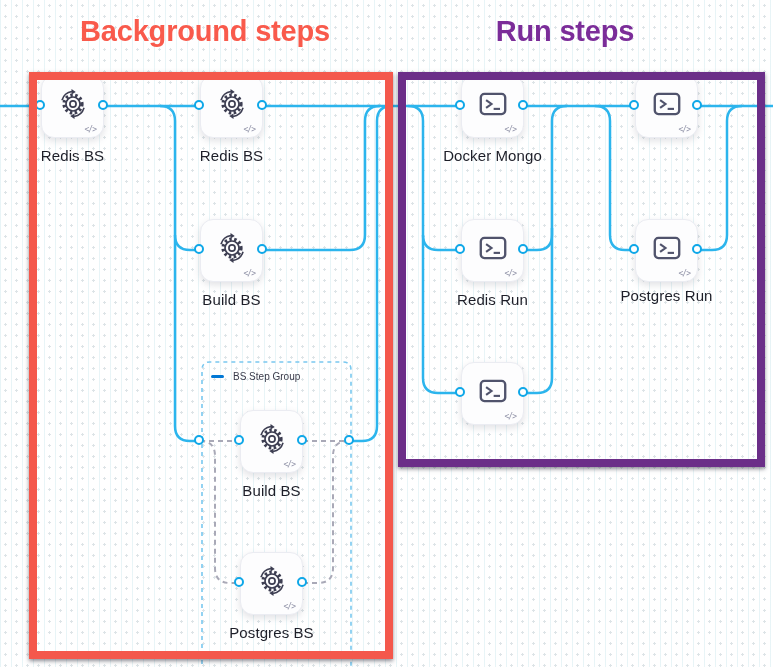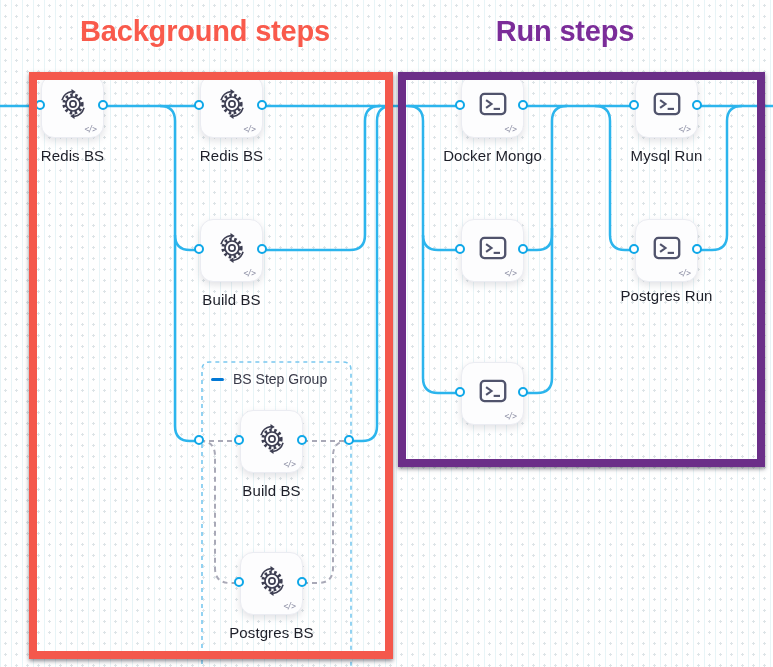--- a/index.html
+++ b/index.html
@@ -37,21 +37,21 @@
   .title-bg{left:70px;color:#f95a4c;}
   .title-run{left:430px;color:#7b2d99;}
   .port{
     position:absolute;width:6px;height:6px;border:2.8px solid #0ea7e8;background:#ffffff;
     border-radius:50%;z-index:3;cursor:crosshair;
   }
   .group-label{
     position:absolute;left:211px;top:371px;z-index:2;display:flex;align-items:center;gap:9px;
   }
   .collapse-minus{display:inline-block;width:13px;height:3px;border-radius:2px;background:#0278d5;cursor:pointer;}
-  .group-label-text{font-size:14px;color:#3a3b4a;}
+  .group-label-text{font-size:10px;color:#3a3b4a;}
 </style>
 </head>
 <body>
 
 <div class="canvas">
 
   <svg class="edges" width="773" height="667" viewBox="0 0 773 667">
     <g fill="none" stroke="#2cb5ed" stroke-width="2.5">
       <path d="M 0 106 H 773"></path>
       <path d="M 160 106 Q 175 106 175 121 V 426 Q 175 441 190 441 H 200"></path>
@@ -174,32 +174,32 @@
   <div class="node" style="left:635px;top:75px">
     <span class="node-icon">
       <svg width="34" height="34" viewBox="0 0 32 32" fill="none" stroke="#50536c">
         <rect x="4.5" y="6.5" width="23" height="19" rx="3.4" stroke-width="2.2"></rect>
         <path d="M 9.5 12.3 L 14.6 16 L 9.5 19.7" stroke-width="2"></path>
         <path d="M 16.6 20.6 H 22.6" stroke-width="2"></path>
       </svg>
     </span>
     <span class="node-badge">&lt;/&gt;</span>
   </div>
-  <div class="node-label" style="left:601.5px;top:147px">Mysql Run</div>
 
   <div class="node" style="left:461px;top:219px">
     <span class="node-icon">
       <svg width="34" height="34" viewBox="0 0 32 32" fill="none" stroke="#50536c">
         <rect x="4.5" y="6.5" width="23" height="19" rx="3.4" stroke-width="2.2"></rect>
         <path d="M 9.5 12.3 L 14.6 16 L 9.5 19.7" stroke-width="2"></path>
         <path d="M 16.6 20.6 H 22.6" stroke-width="2"></path>
       </svg>
     </span>
     <span class="node-badge">&lt;/&gt;</span>
   </div>
+  <div class="node-label" style="left:427.5px;top:291px">Redis Run</div>
 
   <div class="node" style="left:635px;top:219px">
     <span class="node-icon">
       <svg width="34" height="34" viewBox="0 0 32 32" fill="none" stroke="#50536c">
         <rect x="4.5" y="6.5" width="23" height="19" rx="3.4" stroke-width="2.2"></rect>
         <path d="M 9.5 12.3 L 14.6 16 L 9.5 19.7" stroke-width="2"></path>
         <path d="M 16.6 20.6 H 22.6" stroke-width="2"></path>
       </svg>
     </span>
     <span class="node-badge">&lt;/&gt;</span>

